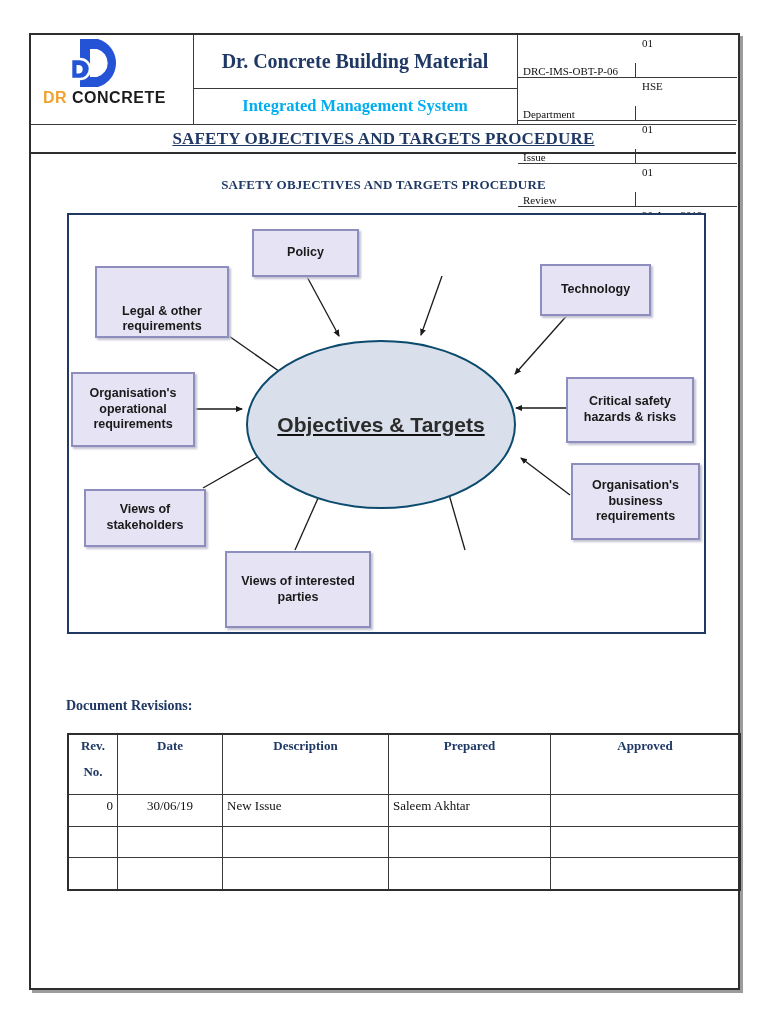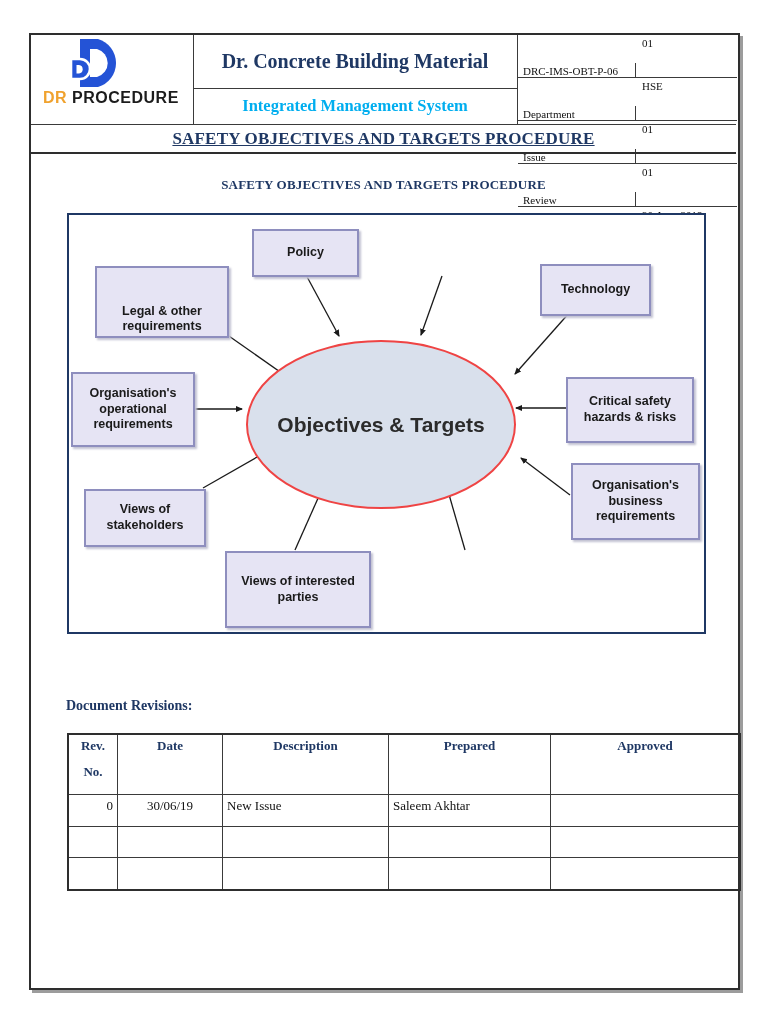--- a/index.html
+++ b/index.html
@@ -36,21 +36,21 @@
   .section-title{position:absolute;left:31px;top:177px;width:705px;text-align:center;
     color:#1F3864;font-size:13px;font-weight:bold;letter-spacing:.2px;}
 
   
   .diagram{position:absolute;left:67px;top:213px;width:635px;height:417px;border:2px solid #1F3864;background:#fff;}
   .node{position:absolute;background:#E6E4F4;border:2px solid #8E8EBE;box-shadow:2px 2px 2px #c2c2d2;
     display:flex;align-items:center;justify-content:center;text-align:center;
     font-family:"Liberation Sans",sans-serif;font-weight:bold;font-size:12.5px;color:#1a1a1a;line-height:1.25;}
   .node span{padding:1px 3px;}
   .ellipse{position:absolute;left:177px;top:125px;width:266px;height:165px;background:#D9E0EC;
-    border:2px solid #ef4444;border-radius:50%;display:flex;align-items:center;justify-content:center;}
+    border:2px solid #0c4a6e;border-radius:50%;display:flex;align-items:center;justify-content:center;text-decoration:underline;}
   .ellipse span{font-family:"Liberation Sans",sans-serif;font-weight:bold;font-size:21px;color:#2b2b2b;}
   .arrows{position:absolute;left:0;top:0;width:635px;height:417px;pointer-events:none;}
 
   
   .rev-heading{position:absolute;left:66px;top:698px;color:#1F3864;font-size:14px;font-weight:bold;}
   .rev-table{position:absolute;left:67px;top:733px;border-collapse:collapse;table-layout:fixed;}
   .rev-table td{border:1px solid #3a3a3a;vertical-align:top;font-size:13px;padding:3px 4px;overflow:hidden;}
   .rev-table{border:2px solid #2e2e2e;}
   .rev-table .hd{color:#1F3864;font-weight:bold;text-align:center;}
   .c-rev{width:40px;} .c-date{width:96px;} .c-desc{width:157px;} .c-prep{width:153px;} .c-appr{width:180px;}
@@ -69,21 +69,21 @@
 <div class="hdr">
   <div class="logo-cell">
     <svg class="abs" style="left:36px;top:3px" width="58" height="56" viewBox="0 0 58 56">
       <path d="M13 1 H31 A25 25 0 0 1 31 49 H13 Z" fill="#2453D6"></path>
       <path d="M23 11 H30 A14.5 14.5 0 0 1 30 39 H23 Z" fill="#ffffff"></path>
       <path d="M4 21 H13 A10 10 0 0 1 13 41 H4 Z" fill="#2453D6" stroke="#ffffff" stroke-width="2.6"></path>
       <path d="M9.5 27 H12 A4.3 4.3 0 0 1 12 35.5 H9.5 Z" fill="#ffffff"></path>
     </svg>
     <div class="brand-line">
       <span class="brand-dr">DR</span>
-      <span class="brand-concrete">PROCEDURE</span>
+      <span class="brand-concrete">CONCRETE</span>
     </div>
   </div>
 
   <div class="title-top">
     <span class="company">Dr. Concrete Building Material</span>
   </div>
   <div class="title-bot">
     <span class="system">Integrated Management System</span>
   </div>
 

